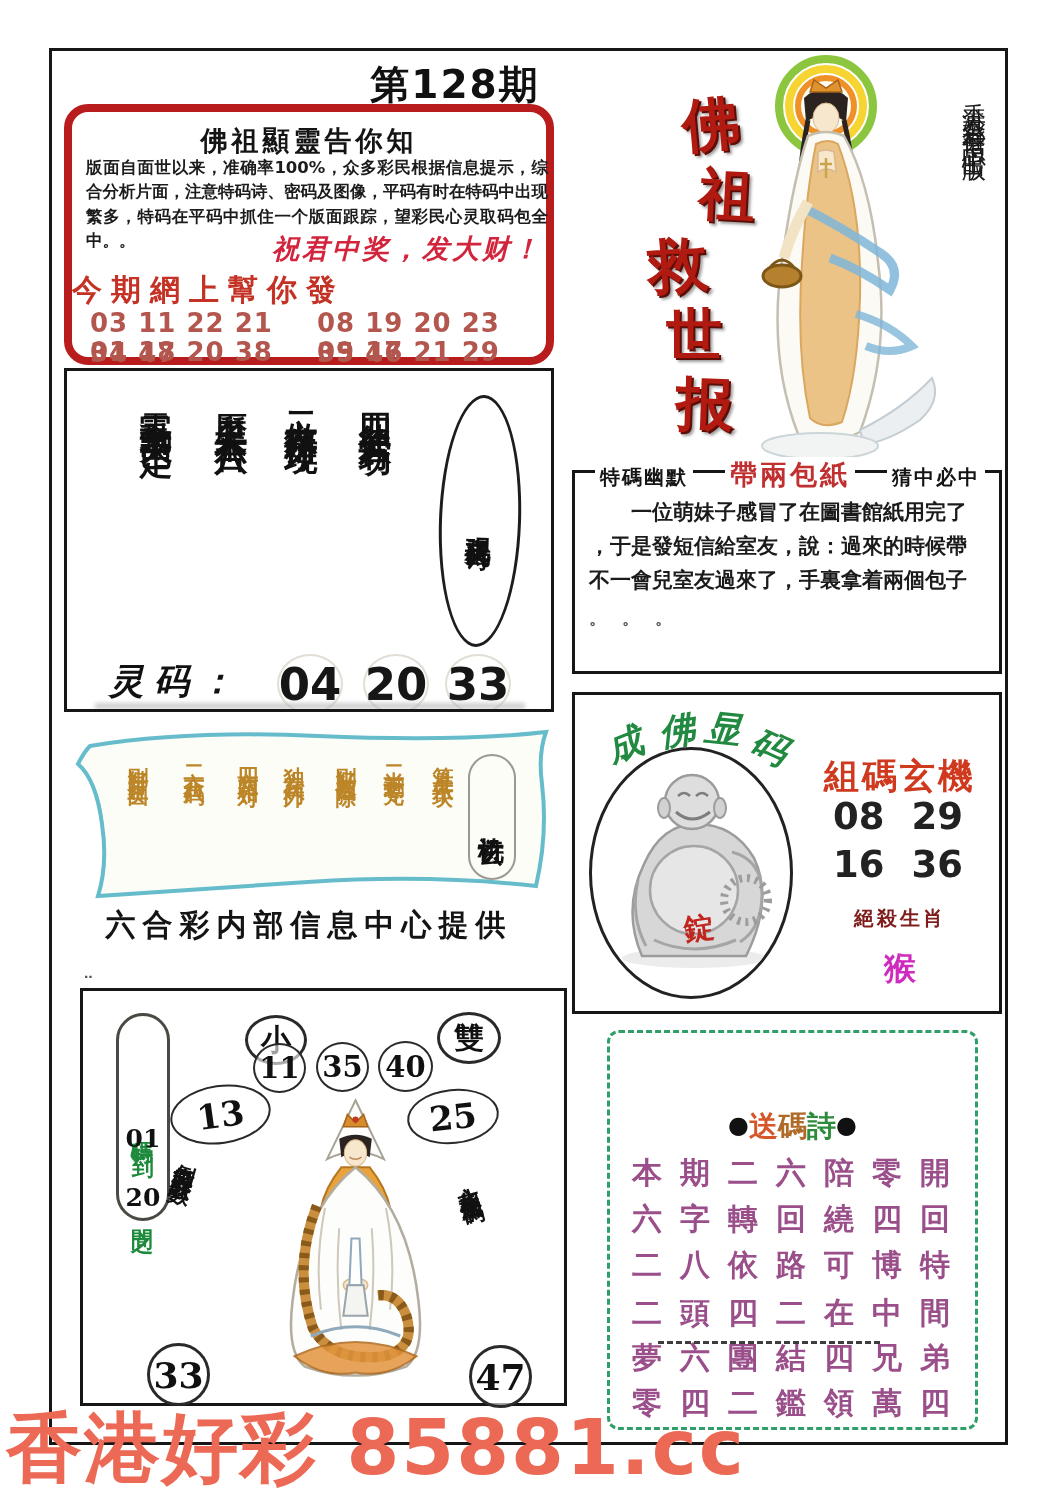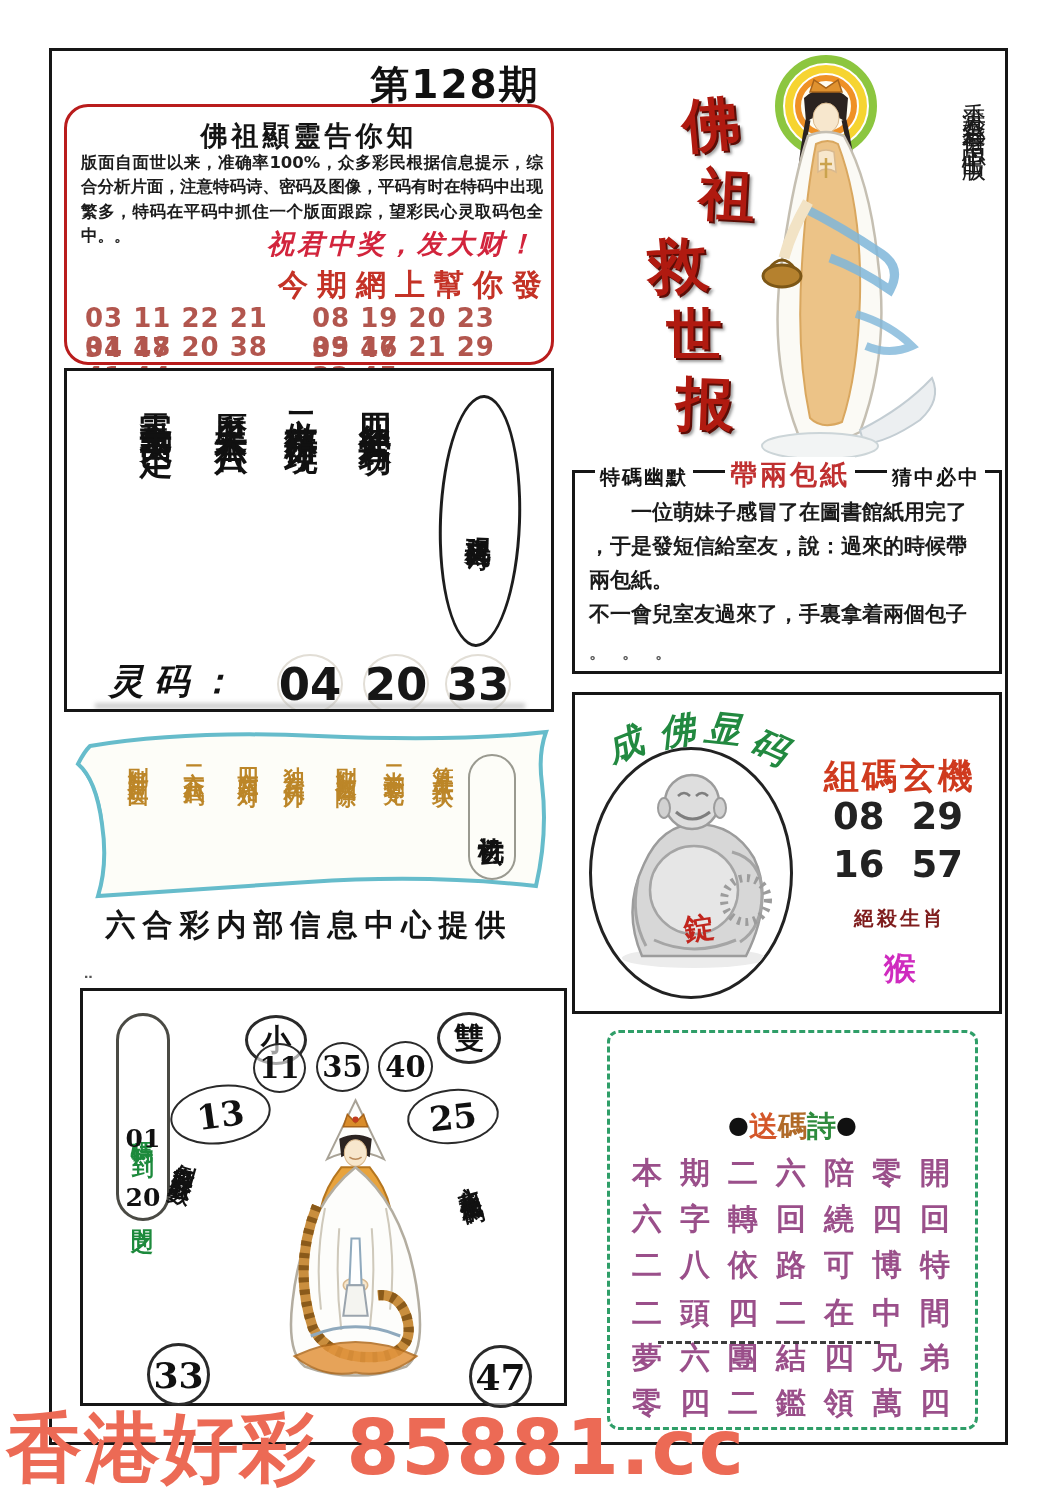--- a/index.html
+++ b/index.html
@@ -9,25 +9,25 @@
   .serif { font-family:"DejaVu Serif", serif; }
   .vtext { writing-mode:vertical-rl; text-orientation:upright; }
 
   
   .page-border { left:49px; top:48px; width:959px; height:1397px; border:3px solid #161616; }
 
   
   .issue-title { left:350px; top:58px; width:210px; text-align:center; font-size:39px; font-weight:bold; color:#111; letter-spacing:2px; }
 
   
-  .announce-box { left:64px; top:104px; width:490px; height:261px; border:3px solid #b91c1c; border-radius:24px; background:#fff; }
+  .announce-box { left:64px; top:104px; width:490px; height:261px; border:8px solid #b91c1c; border-radius:24px; background:#fff; }
   .announce-title { left:0; top:11px; width:100%; text-align:center; font-size:27px; font-weight:bold; color:#141414; letter-spacing:4px; }
   .announce-body { left:14px; top:44px; width:462px; font-size:16.5px; font-weight:bold; color:#1c1c1c; line-height:1.48; text-align:justify; }
   .announce-wish { left:0; top:119px; width:470px; text-align:right; font-size:27px; font-weight:bold; font-style:italic; color:#d2243c; letter-spacing:3px; }
-  .announce-sub { left:0; top:158px; width:100%; text-align:right; font-size:30px; font-weight:bold; color:#c43226; letter-spacing:9px; font-family:"DejaVu Serif", serif; }
+  .announce-sub { left:0; top:158px; width:100%; text-align:left; font-size:30px; font-weight:bold; color:#c43226; letter-spacing:9px; font-family:"DejaVu Serif", serif; }
   .num-row { left:18px; width:454px; display:flex; justify-content:space-between; color:#b2564e; font-size:26px; font-weight:bold; letter-spacing:1px; }
   .num-row-1 { top:196px; }
   .num-row-2 { top:225px; }
 
   
   .lingma-box { left:64px; top:368px; width:490px; height:344px; border:3px solid #161616; background:#fff; overflow:hidden; }
   .lingma-col { top:16px; font-size:33px; font-weight:bold; color:#111; letter-spacing:5px; font-family:"DejaVu Serif", serif; }
   .lc0 { left:66px; } .lc1 { left:141px; } .lc2 { left:211px; } .lc3 { left:285px; }
   .lingma-oval { left:372px; top:24px; width:82px; height:252px; border:3px solid #1d1d1d; border-radius:50%;
                  display:flex; align-items:center; justify-content:center; transform:rotate(2deg); }
@@ -255,21 +255,20 @@
 
   <div class="abs joke-box">
     <div class="abs joke-header">
       <span class="joke-label-left">特碼幽默</span>
       <span class="joke-label-mid serif">帶兩包紙</span>
       <span class="joke-label-right">猜中必中</span>
     </div>
     <div class="abs joke-body">
       <div class="joke-line-indent">一位萌妹子感冒了在圖書館紙用完了</div>
       <div>，于是發短信給室友，說：過來的時候帶</div>
-      <div>兩包紙。</div>
       <div>不一會兒室友過來了，手裏拿着兩個包子</div>
       <div class="joke-ellipsis">。。。</div>
     </div>
   </div>
 
   <div class="abs buddha-box">
     <span class="abs calli ca0">成</span>
     <span class="abs calli ca1">佛</span>
     <span class="abs calli ca2">显</span>
     <span class="abs calli ca3">码</span>
@@ -293,21 +292,21 @@
       <div class="abs password">密碼210</div>
     </div>
 
     <div class="abs group-title">組碼玄機</div>
     <div class="abs group-nums gn-row1">
       <span>08</span>
       <span>29</span>
     </div>
     <div class="abs group-nums gn-row2">
       <span>16</span>
-      <span>57</span>
+      <span>36</span>
     </div>
     <div class="abs kill-title">絕殺生肖</div>
     <div class="abs kill-animal">猴</div>
   </div>
 
   <div class="abs toute-box">
     <div class="abs toute-sub">
       <span class="dot">●</span><span class="c-song">送</span><span class="c-ma">碼</span><span class="c-shi">詩</span><span class="dot">●</span>
     </div>
     <div class="abs poem-row pr0">本期二六陪零開</div>

